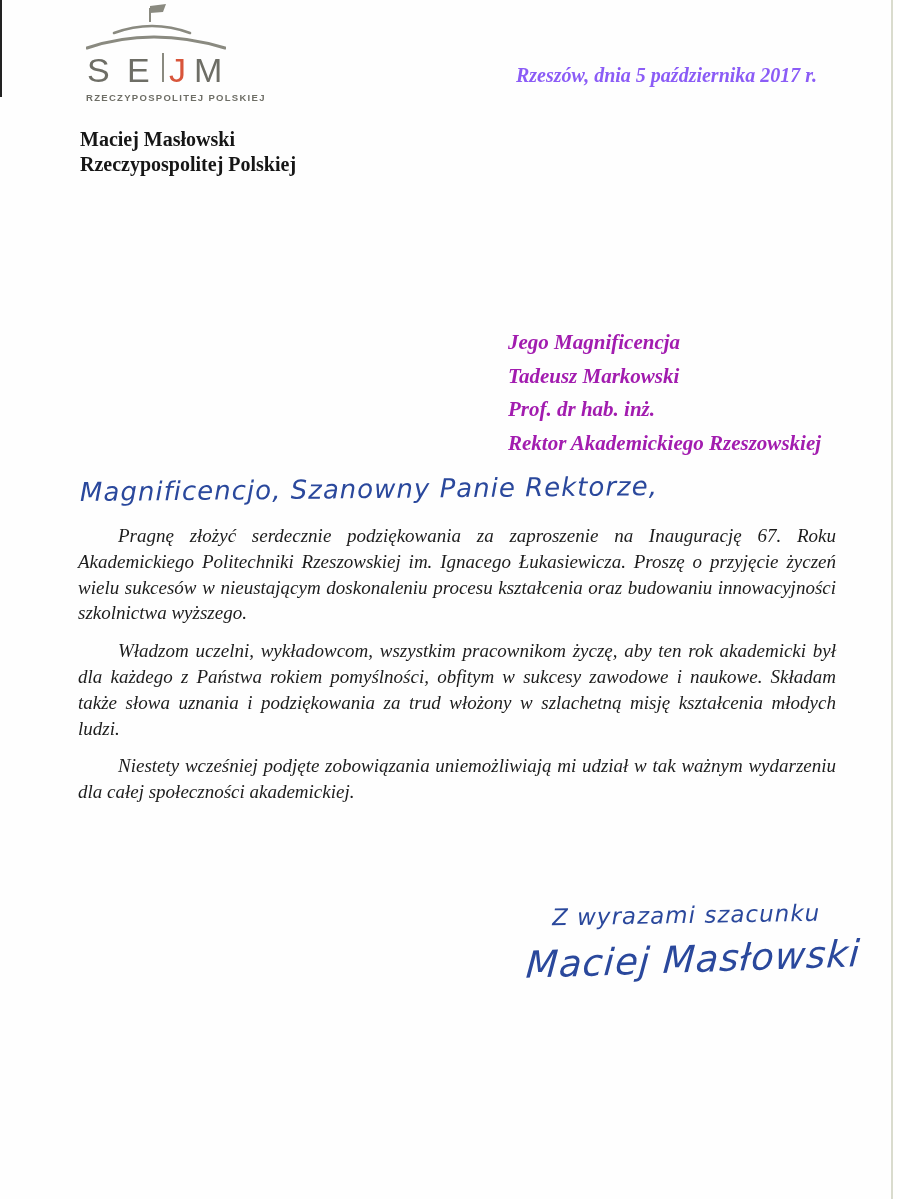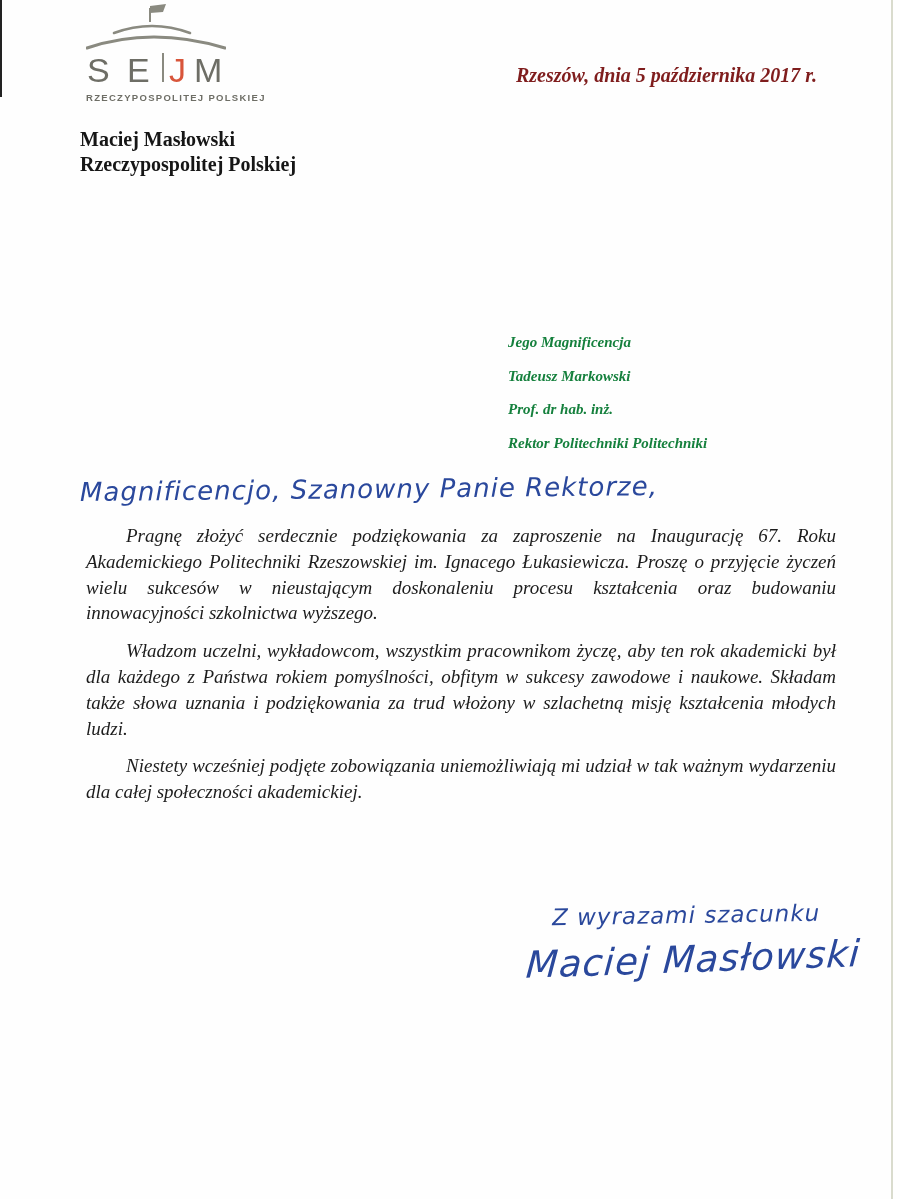--- a/index.html
+++ b/index.html
@@ -29,35 +29,35 @@
     margin-top: 2px;
     font-family: "Liberation Sans", sans-serif;
     font-size: 9.5px; font-weight: bold; letter-spacing: 1.3px;
     color: #6e6e66; white-space: nowrap;
   }
 
   
   .dateline {
     position: absolute; top: 64px; right: 83px;
     font-size: 20px; font-weight: bold; font-style: italic;
-    color: #7f1d1d;
+    color: #8b5cf6;
   }
 
   
   .sender {
     position: absolute; left: 80px; top: 127px;
     font-size: 20px; font-weight: bold; line-height: 25px;
     color: #161616;
   }
 
   
   .recipient {
     position: absolute; left: 508px; top: 326px;
-    font-size: 15px; font-weight: bold; font-style: italic;
-    line-height: 33.5px; color: #15803d;
+    font-size: 21px; font-weight: bold; font-style: italic;
+    line-height: 33.5px; color: #a21caf;
   }
 
   
   .handwriting {
     font-family: "DejaVu Sans", sans-serif;
     font-style: italic;
     color: #2a489c;
   }
   .greeting {
     position: absolute; left: 80px; top: 474px;
@@ -77,21 +77,21 @@
     transform: rotate(-2deg) skewX(-6deg);
     white-space: nowrap;
   }
 
   
   .letter-body {
     position: absolute; left: 78px; top: 523px; width: 758px;
     font-size: 19px; font-style: italic; line-height: 25.8px;
     text-align: justify;
   }
-  .letter-body p { margin: 0 0 12px 8px; text-indent: 40px; font-family: Liberation Serif, serif; }
+  .letter-body p { margin: 0 0 12px 0; text-indent: 40px; font-family: Liberation Serif, serif; }
 
   
   .logo svg text {
     font-family: "Liberation Sans", sans-serif;
     font-size: 34px;
     fill: #6e6e66;
   }
   .logo svg text.red { fill: #d8553a; }
 </style>
 </head>
@@ -125,21 +125,21 @@
 
   <div class="sender">
     <div>Maciej Masłowski</div>
     <div>Rzeczypospolitej Polskiej</div>
   </div>
 
   <div class="recipient">
     <div>Jego Magnificencja</div>
     <div>Tadeusz Markowski</div>
     <div>Prof. dr hab. inż.</div>
-    <div>Rektor Politechniki Politechniki</div>
+    <div>Rektor Akademickiego Rzeszowskiej</div>
   </div>
 
   <div class="handwriting greeting">Magnificencjo, Szanowny Panie Rektorze,</div>
 
   <div class="letter-body">
     <p>Pragnę złożyć serdecznie podziękowania za zaproszenie na Inaugurację 67. Roku Akademickiego Politechniki Rzeszowskiej im. Ignacego Łukasiewicza. Proszę o przyjęcie życzeń wielu sukcesów w nieustającym doskonaleniu procesu kształcenia oraz budowaniu innowacyjności szkolnictwa wyższego.</p>
     <p>Władzom uczelni, wykładowcom, wszystkim pracownikom życzę, aby ten rok akademicki był dla każdego z Państwa rokiem pomyślności, obfitym w sukcesy zawodowe i naukowe. Składam także słowa uznania i podziękowania za trud włożony w szlachetną misję kształcenia młodych ludzi.</p>
     <p>Niestety wcześniej podjęte zobowiązania uniemożliwiają mi udział w tak ważnym wydarzeniu dla całej społeczności akademickiej.</p>
   </div>
 

